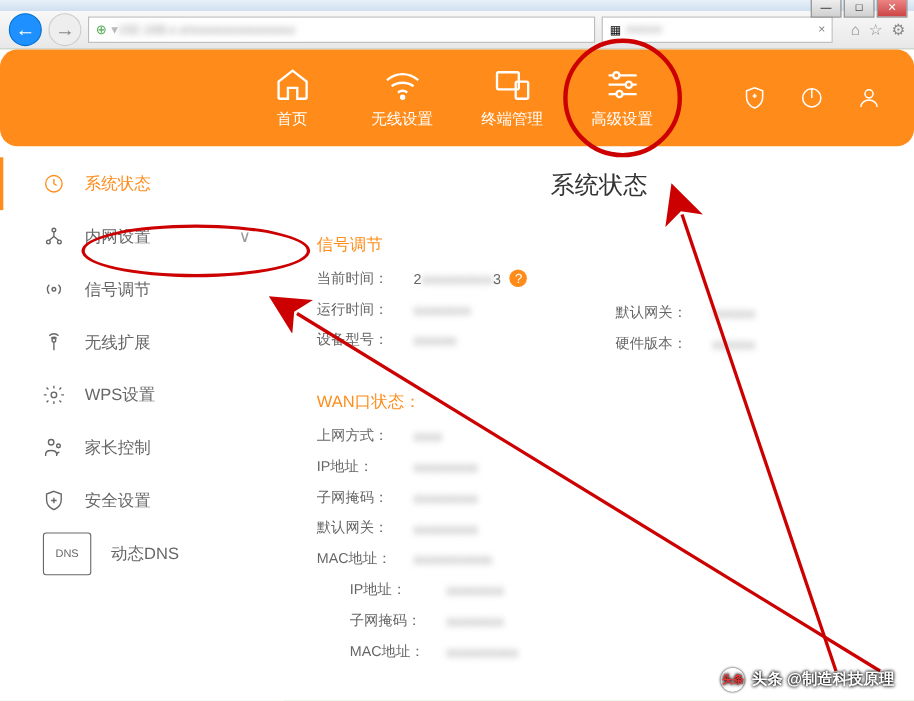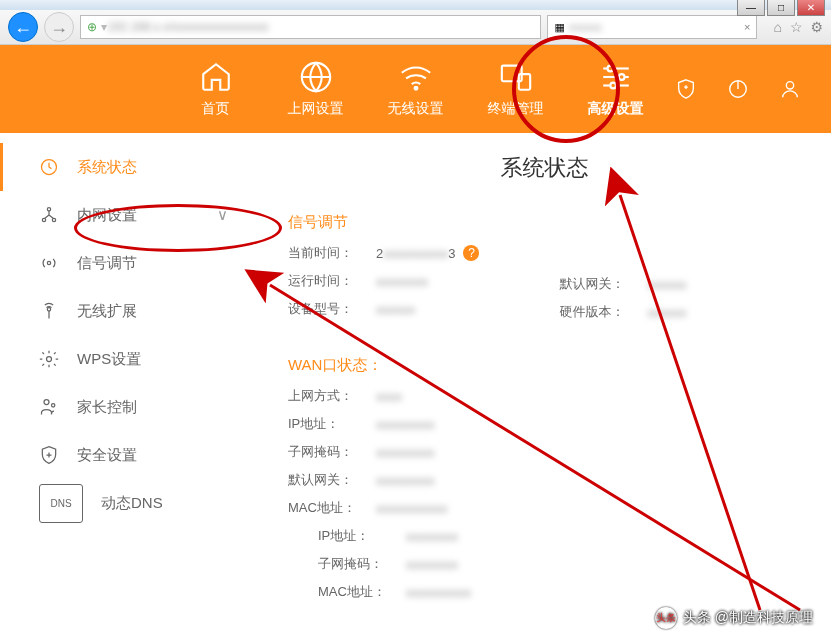--- a/index.html
+++ b/index.html
@@ -19,25 +19,25 @@
     .url-shield { color: #5a5; margin-right: 4px; filter: blur(0); }
     .url-blur { filter: blur(3px); color: #999; }
     .tab-strip { width: 210px; height: 24px; display: flex; align-items: center; }
     .tab { height: 24px; background: #fff; border: 1px solid #bbb; flex: 1; display: flex; align-items: center; padding: 0 6px; font-size: 11px; }
     .tab .blur { filter: blur(3px); color: #999; margin-left: 4px; flex: 1; }
     .tab .x { color: #888; }
     .ie-icons { display: flex; gap: 8px; color: #888; font-size: 14px; padding-left: 10px; }
     
     
     .content-wrap { background: #fff; height: 592px; }
-    .top-nav { height: 88px; background: #ff8c1a; display: flex; align-items: center; justify-content: center; gap: 0; padding: 0 20px; position: relative; }
+    .top-nav { height: 88px; background: #ff8c1a; display: flex; align-items: center; justify-content: center; gap: 0; padding: 0 20px; position: relative; border-radius: 16px; }
     .nav-item { width: 100px; display: flex; flex-direction: column; align-items: center; color: #fff; gap: 6px; }
     .nav-item svg { width: 34px; height: 34px; }
     .nav-item .lbl { font-size: 14px; }
-    .nav-item.active { position: relative; font-weight: bold; }
+    .nav-item.active { position: relative; }
     .nav-right-icons { position: absolute; right: 30px; display: flex; gap: 30px; color: #fff; }
     .nav-right-icons svg { width: 22px; height: 22px; }
     .red-circle-nav { position: absolute; width: 108px; height: 108px; border: 4px solid #cc0000; border-radius: 50%; left: 512px; top: -10px; pointer-events: none; z-index: 50; }
     
     
     .body-area { display: flex; height: 504px; }
     .sidebar { width: 258px; background: #fff; padding-top: 10px; }
     .sb-item { height: 48px; display: flex; align-items: center; padding-left: 36px; gap: 18px; color: #666; font-size: 15px; border-left: 3px solid transparent; position: relative; }
     .sb-item.active { color: #ff8c1a; border-left-color: #ff8c1a; }
     .sb-item svg { width: 20px; height: 20px; flex-shrink: 0; }
@@ -53,21 +53,21 @@
     .info-row { display: flex; font-size: 13px; color: #666; margin-bottom: 10px; align-items: center; }
     .info-row .k { width: 88px; }
     .info-row .v { color: #999; filter: blur(3px); }
     .info-row .v.clear { filter: none; color: #666; }
     .help-icon { display: inline-block; width: 16px; height: 16px; background: #ff8c1a; color: #fff; border-radius: 50%; text-align: center; line-height: 16px; font-size: 12px; margin-left: 8px; filter: none; }
     
     
     .arrow-svg { position: absolute; pointer-events: none; z-index: 60; }
     
     
-    .watermark { position: absolute; bottom: 8px; right: 18px; display: flex; align-items: center; gap: 6px; font-size: 14px; font-weight: normal; color: #fff; text-shadow: 0 0 3px #000, 0 0 3px #000; z-index: 200; }
+    .watermark { position: absolute; bottom: 8px; right: 18px; display: flex; align-items: center; gap: 6px; font-size: 14px; font-weight: bold; color: #fff; text-shadow: 0 0 3px #000, 0 0 3px #000; z-index: 200; }
     .wm-badge { width: 22px; height: 22px; background: #fff; border-radius: 50%; display: flex; align-items: center; justify-content: center; color: #e33; font-size: 10px; box-shadow: 0 0 2px #000; }
   </style>
 </head>
 <body>
 
 <div class="win-controls">
   <div class="win-btn">—</div>
   <div class="win-btn">□</div>
   <div class="win-btn close">✕</div>
 </div>
@@ -97,27 +97,20 @@
 
 <div class="content-wrap">
 
   <div class="top-nav">
     <div class="red-circle-nav"></div>
     <div class="nav-item">
       <svg viewBox="0 0 24 24" fill="none" stroke="#fff" stroke-width="1.5">
           <path d="M3 10l9-7 9 7v10a1 1 0 01-1 1h-5v-7h-6v7H4a1 1 0 01-1-1V10z"></path>
         </svg>
       <span class="lbl">首页</span>
-    </div>
-    <div class="nav-item">
-      <svg viewBox="0 0 24 24" fill="none" stroke="#fff" stroke-width="1.5">
-          <circle cx="12" cy="12" r="10"></circle>
-          <path d="M2 12h20M12 2c2.5 3 4 7 4 10s-1.5 7-4 10c-2.5-3-4-7-4-10s1.5-7 4-10z"></path>
-        </svg>
-      <span class="lbl">上网设置</span>
     </div>
     <div class="nav-item">
       <svg viewBox="0 0 24 24" fill="none" stroke="#fff" stroke-width="1.5">
           <path d="M2 9c6-5 14-5 20 0M5 13c4-3 10-3 14 0M9 17c2-1.5 4-1.5 6 0"></path>
           <circle cx="12" cy="20" r="1" fill="#fff"></circle>
         </svg>
       <span class="lbl">无线设置</span>
     </div>
     <div class="nav-item">
       <svg viewBox="0 0 24 24" fill="none" stroke="#fff" stroke-width="1.5">

